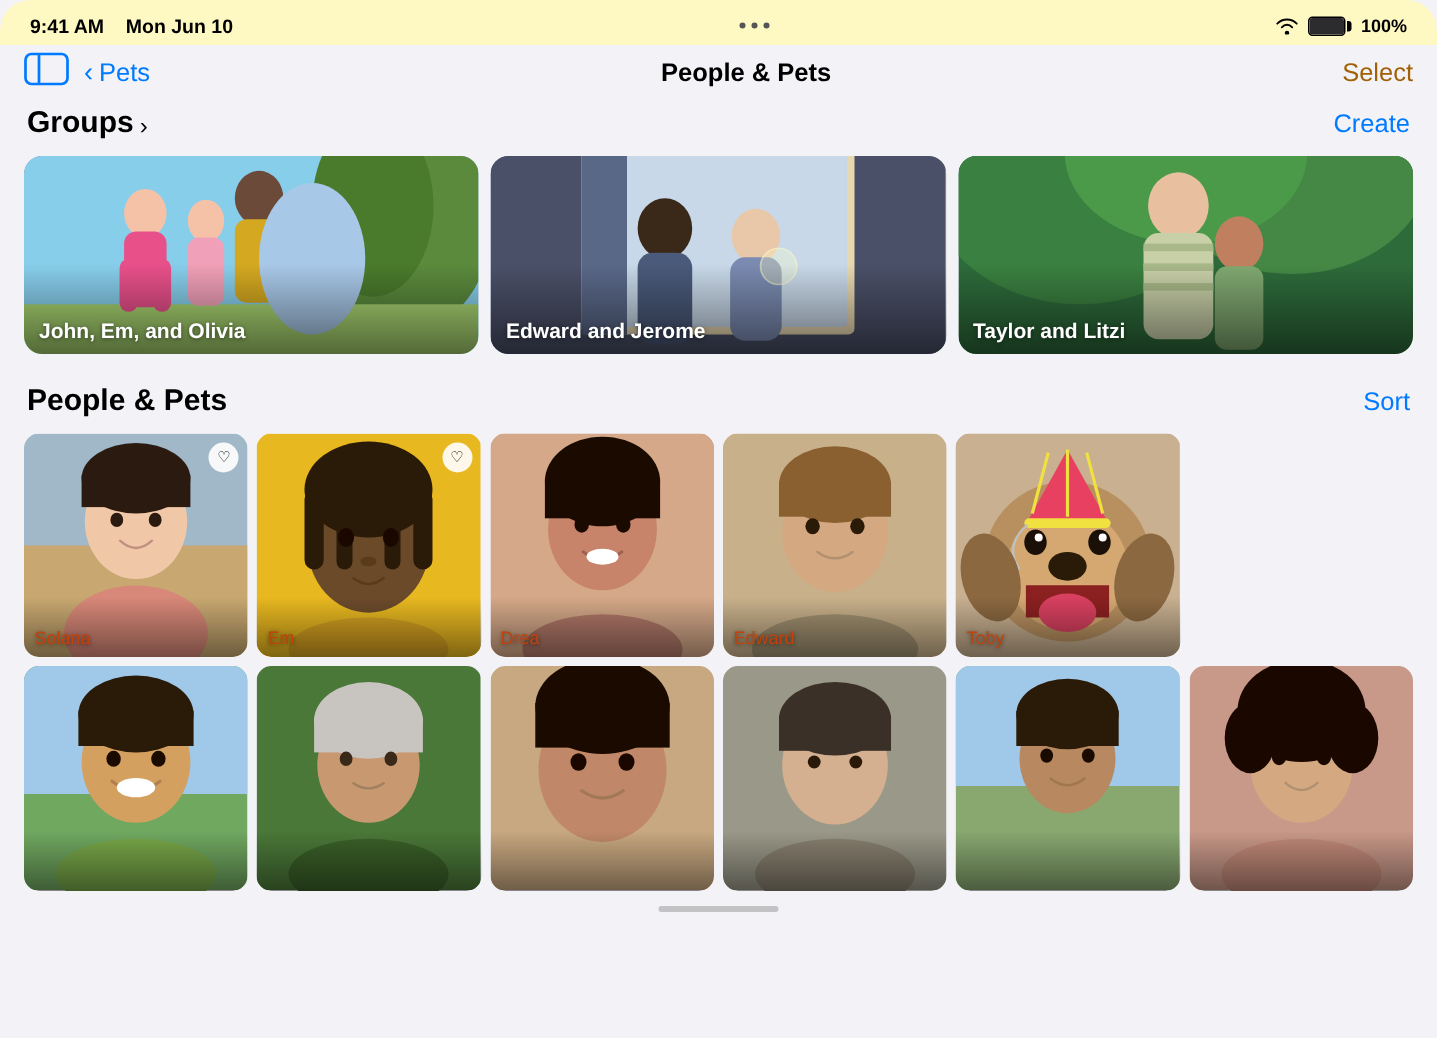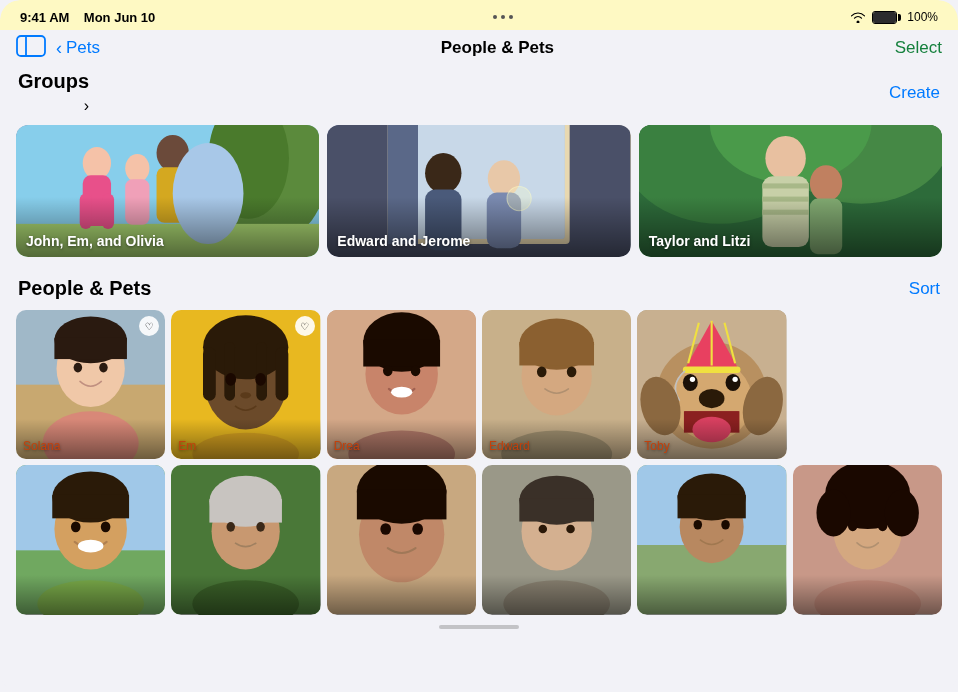--- a/index.html
+++ b/index.html
@@ -51,21 +51,21 @@
       height: 4px;
       border-radius: 50%;
       background: #555;
     }
 
     .status-right {
       display: flex;
       align-items: center;
       gap: 6px;
       font-size: 12px;
-      font-weight: 400;
+      font-weight: 700;
       color: #000;
     }
 
     .battery-icon {
       display: inline-flex;
       align-items: center;
       gap: 1px;
     }
 
     .battery-body {
@@ -121,21 +121,21 @@
       font-weight: 300;
     }
 
     .nav-title {
       font-size: 17px;
       font-weight: 600;
       color: #000;
     }
 
     .nav-right {
-      color: #15803d;
+      color: #a16207;
       font-size: 17px;
       cursor: pointer;
     }
 
     
     .main-content {
       padding: 0 16px;
       overflow: hidden;
     }
 
@@ -149,21 +149,20 @@
     }
 
     .section-title {
       display: flex;
       align-items: flex-end;
       gap: 4px;
       font-size: 20px;
       font-weight: 700;
       color: #000;
       cursor: pointer;
-      flex-direction: column;
     }
 
     .section-link {
       font-size: 17px;
       color: #007aff;
       cursor: pointer;
     }
 
     
     .groups-row {

